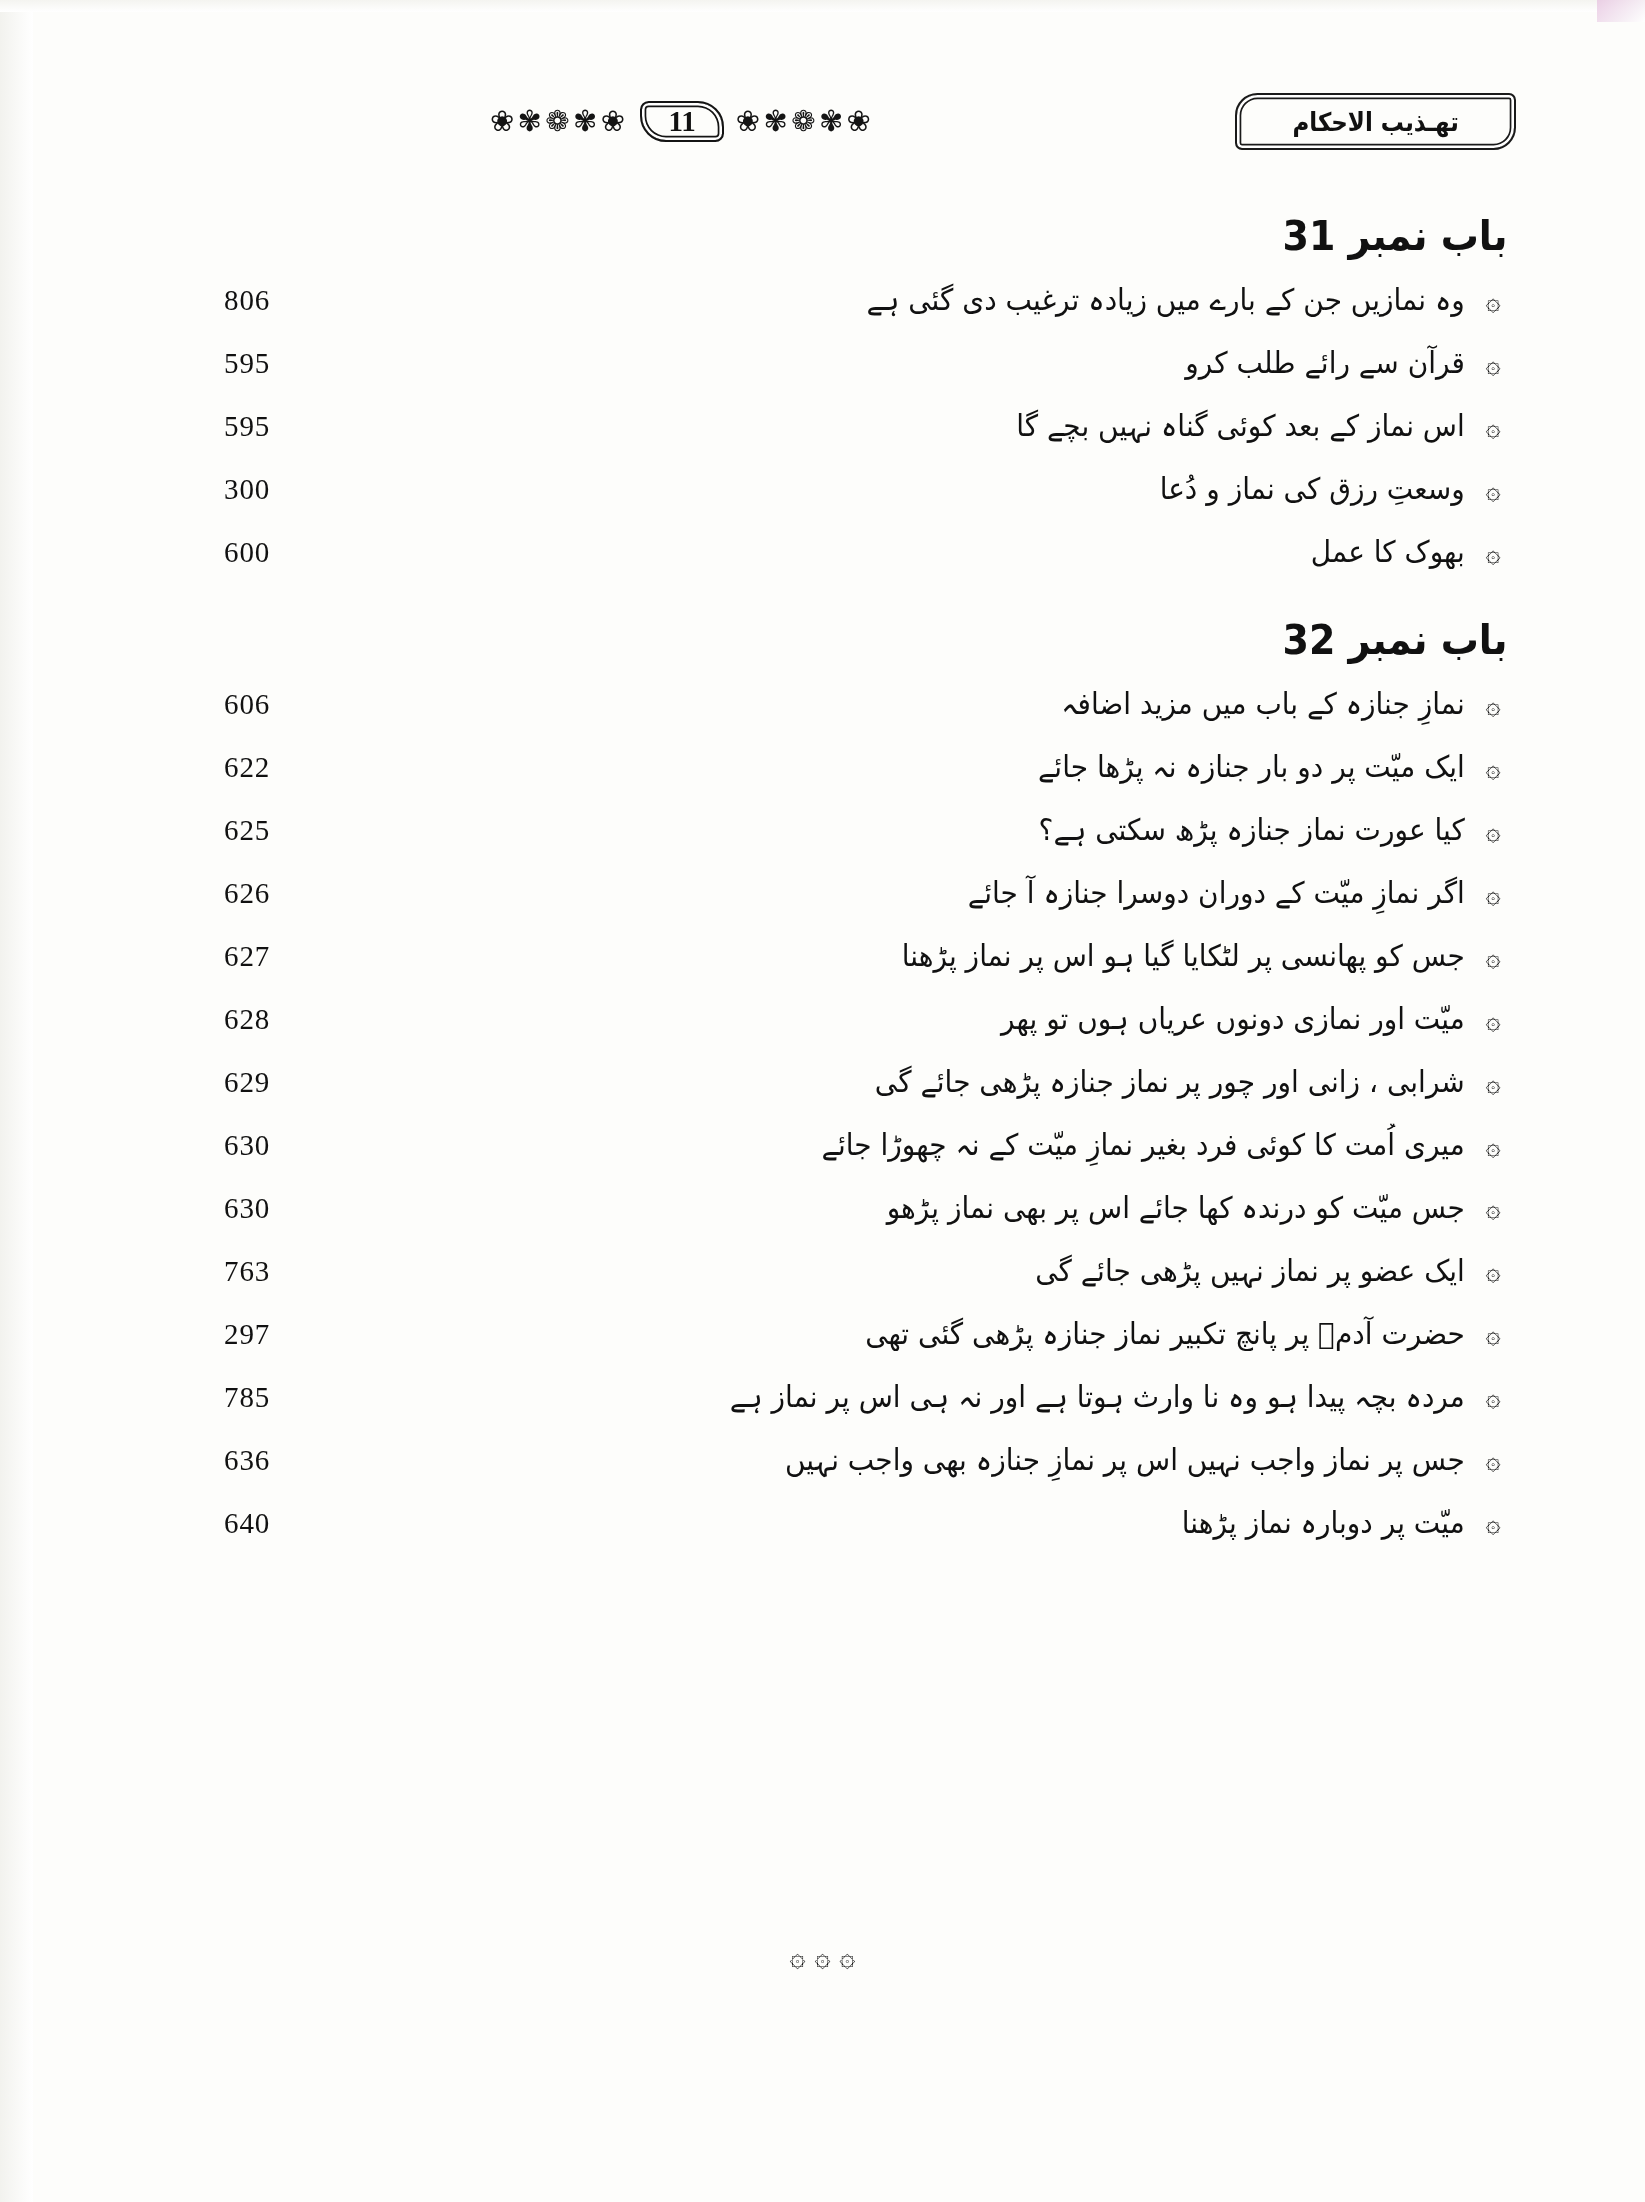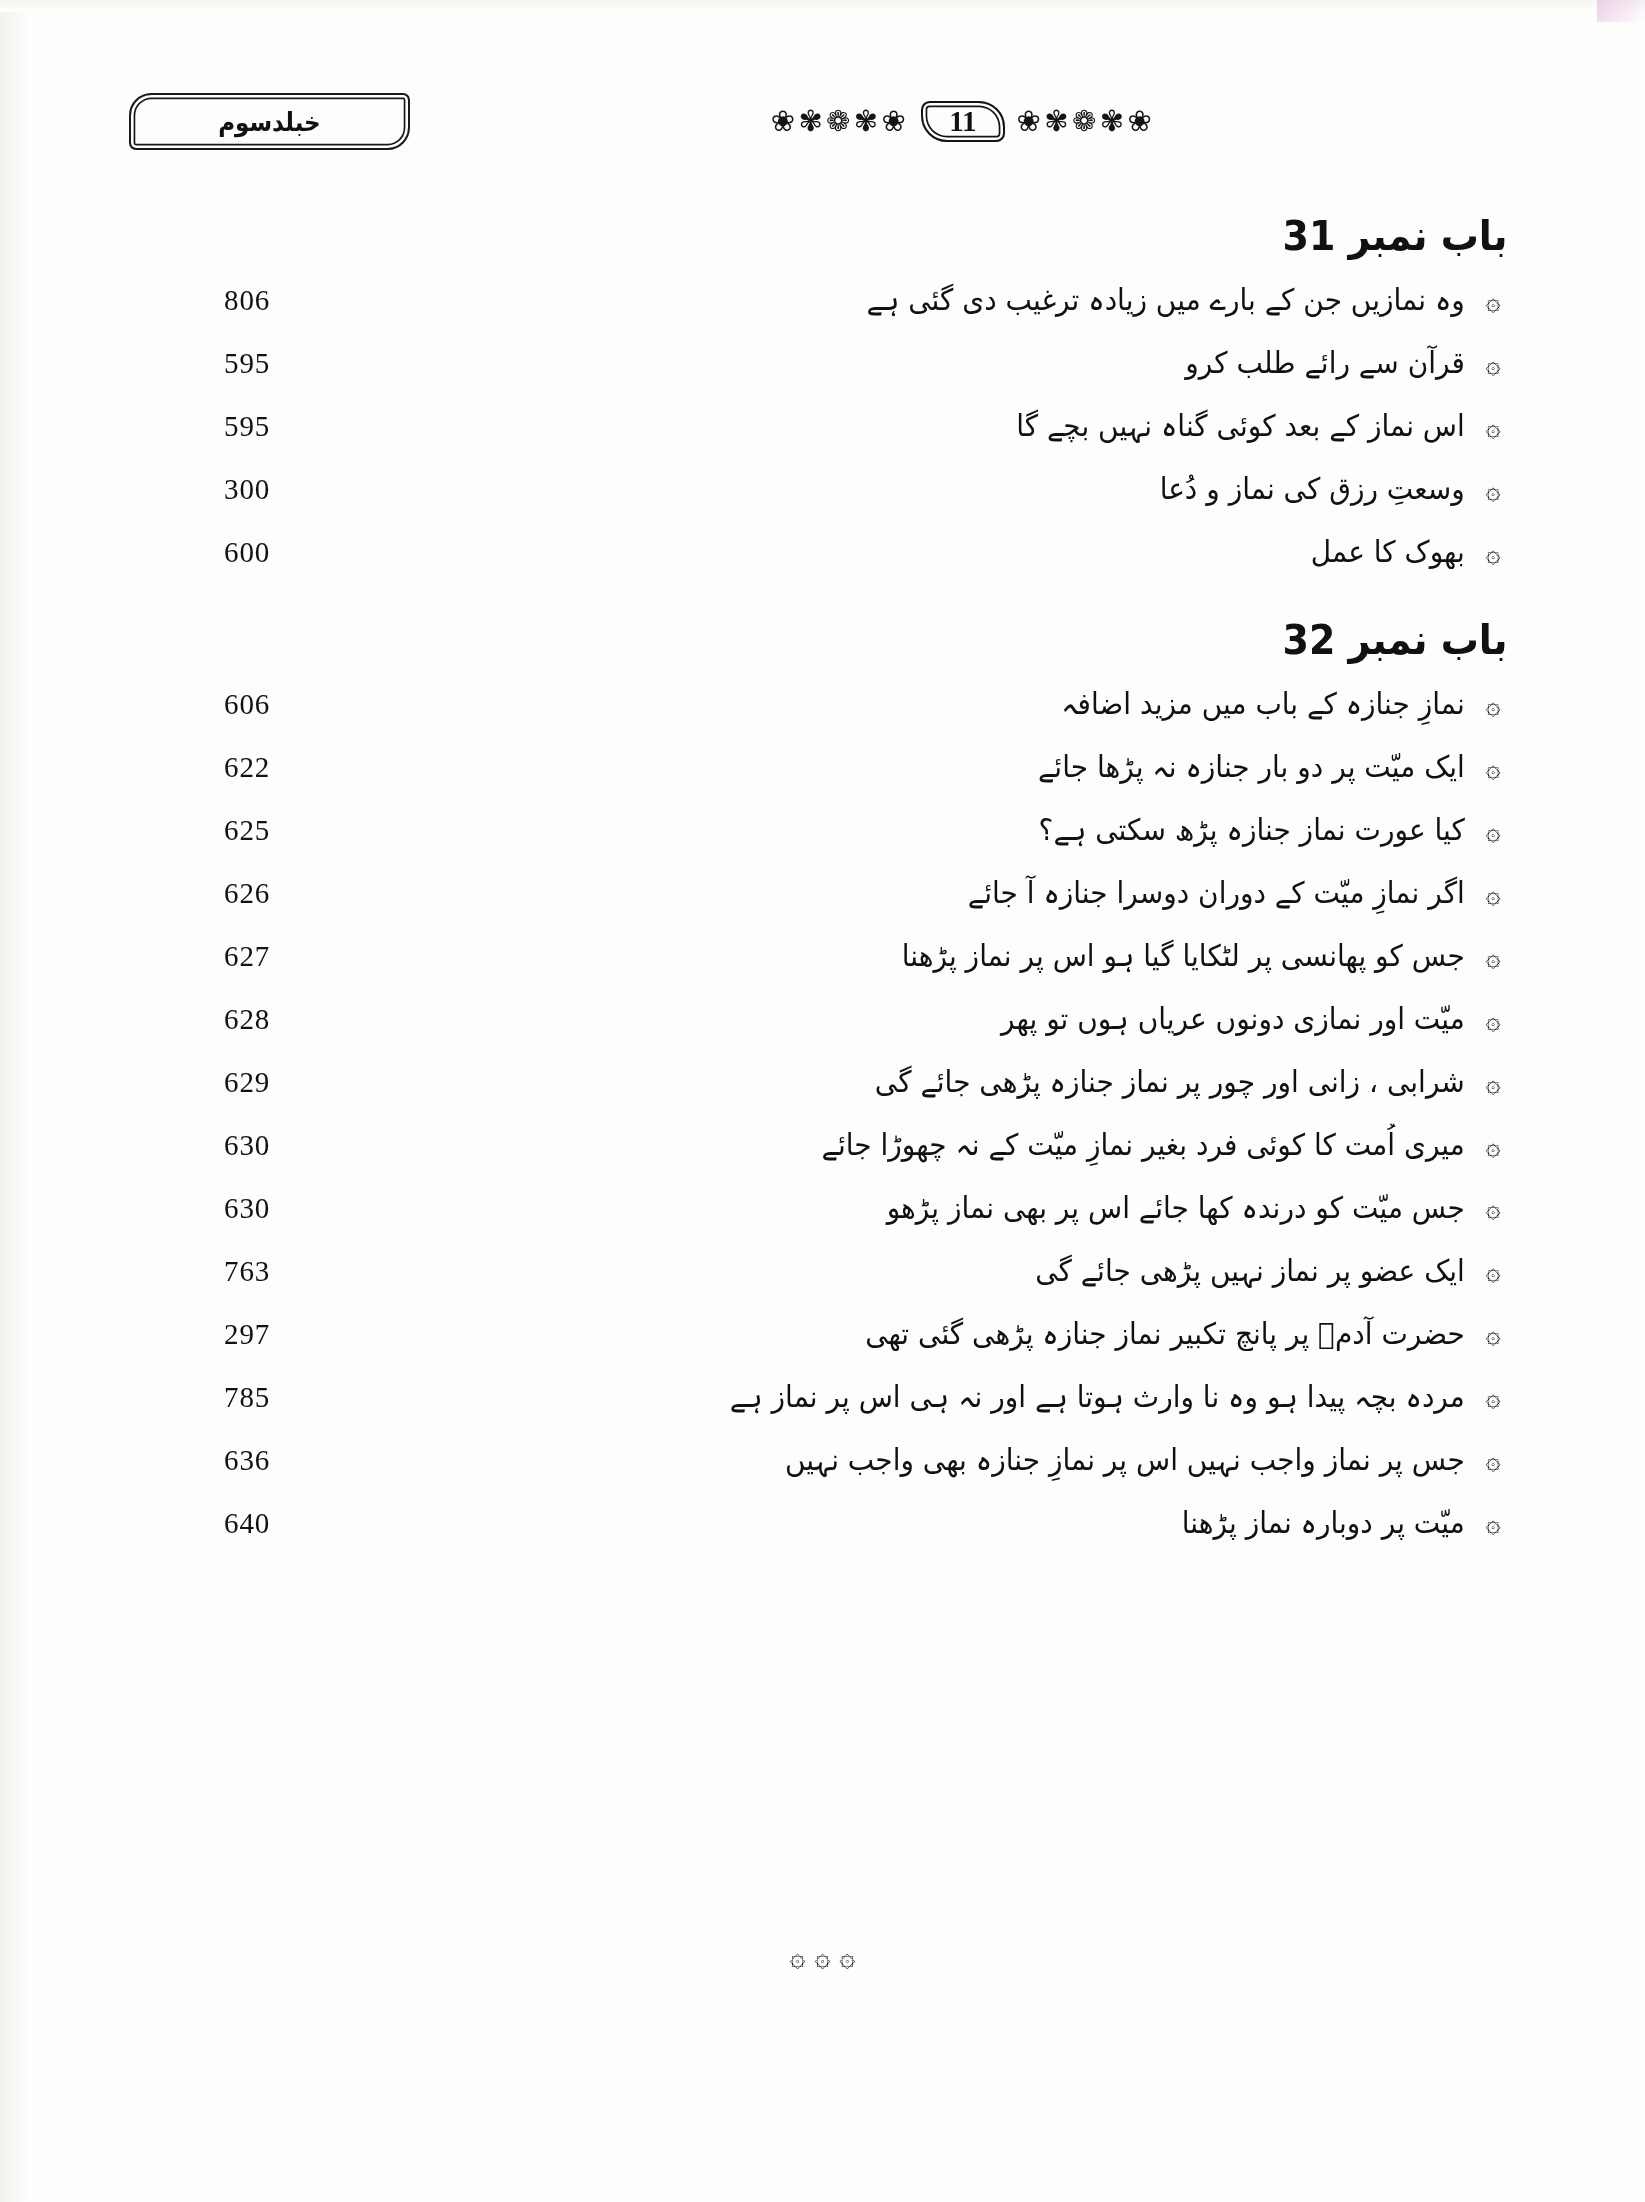--- a/index.html
+++ b/index.html
@@ -173,135 +173,135 @@
 </style>
 </head>
 <body>
 
 <div class="page">
   <div class="scan-edge-left"></div>
   <div class="scan-edge-top"></div>
   <div class="corner-mark"></div>
 
   <div class="header">
+    <div class="hdr-cartouche">
+      <span class="hdr-text">تهـذيب الاحكام</span>
+    </div>
 
     <div class="hdr-center">
       <span class="hdr-orn">❀✾❁✾❀</span>
       <span class="page-number-box">11</span>
       <span class="hdr-orn">❀✾❁✾❀</span>
     </div>
 
-    <div class="hdr-cartouche">
-      <span class="hdr-text">خبلدسوم</span>
+  </div>
+
+  <div class="content">
+
+    <div class="chapter">
+      <div class="chapter-title">باب نمبر 31</div>
+
+      <div class="toc-row">
+        <span class="toc-bullet">۞</span>
+        <span class="toc-label">وہ نمازیں جن کے بارے میں زیادہ ترغیب دی گئی ہے</span>
+        <span class="toc-page">806</span>
+      </div>
+      <div class="toc-row">
+        <span class="toc-bullet">۞</span>
+        <span class="toc-label">قرآن سے رائے طلب کرو</span>
+        <span class="toc-page">595</span>
+      </div>
+      <div class="toc-row">
+        <span class="toc-bullet">۞</span>
+        <span class="toc-label">اس نماز کے بعد کوئی گناہ نہیں بچے گا</span>
+        <span class="toc-page">595</span>
+      </div>
+      <div class="toc-row">
+        <span class="toc-bullet">۞</span>
+        <span class="toc-label">وسعتِ رزق کی نماز و دُعا</span>
+        <span class="toc-page">300</span>
+      </div>
+      <div class="toc-row">
+        <span class="toc-bullet">۞</span>
+        <span class="toc-label">بھوک کا عمل</span>
+        <span class="toc-page">600</span>
+      </div>
+    </div>
+
+    <div class="chapter">
+      <div class="chapter-title">باب نمبر 32</div>
+
+      <div class="toc-row">
+        <span class="toc-bullet">۞</span>
+        <span class="toc-label">نمازِ جنازہ کے باب میں مزید اضافہ</span>
+        <span class="toc-page">606</span>
+      </div>
+      <div class="toc-row">
+        <span class="toc-bullet">۞</span>
+        <span class="toc-label">ایک میّت پر دو بار جنازہ نہ پڑھا جائے</span>
+        <span class="toc-page">622</span>
+      </div>
+      <div class="toc-row">
+        <span class="toc-bullet">۞</span>
+        <span class="toc-label">کیا عورت نماز جنازہ پڑھ سکتی ہے؟</span>
+        <span class="toc-page">625</span>
+      </div>
+      <div class="toc-row">
+        <span class="toc-bullet">۞</span>
+        <span class="toc-label">اگر نمازِ میّت کے دوران دوسرا جنازہ آ جائے</span>
+        <span class="toc-page">626</span>
+      </div>
+      <div class="toc-row">
+        <span class="toc-bullet">۞</span>
+        <span class="toc-label">جس کو پھانسی پر لٹکایا گیا ہو اس پر نماز پڑھنا</span>
+        <span class="toc-page">627</span>
+      </div>
+      <div class="toc-row">
+        <span class="toc-bullet">۞</span>
+        <span class="toc-label">میّت اور نمازی دونوں عریاں ہوں تو پھر</span>
+        <span class="toc-page">628</span>
+      </div>
+      <div class="toc-row">
+        <span class="toc-bullet">۞</span>
+        <span class="toc-label">شرابی ، زانی اور چور پر نماز جنازہ پڑھی جائے گی</span>
+        <span class="toc-page">629</span>
+      </div>
+      <div class="toc-row">
+        <span class="toc-bullet">۞</span>
+        <span class="toc-label">میری اُمت کا کوئی فرد بغیر نمازِ میّت کے نہ چھوڑا جائے</span>
+        <span class="toc-page">630</span>
+      </div>
+      <div class="toc-row">
+        <span class="toc-bullet">۞</span>
+        <span class="toc-label">جس میّت کو درندہ کھا جائے اس پر بھی نماز پڑھو</span>
+        <span class="toc-page">630</span>
+      </div>
+      <div class="toc-row">
+        <span class="toc-bullet">۞</span>
+        <span class="toc-label">ایک عضو پر نماز نہیں پڑھی جائے گی</span>
+        <span class="toc-page">763</span>
+      </div>
+      <div class="toc-row">
+        <span class="toc-bullet">۞</span>
+        <span class="toc-label">حضرت آدمؑ پر پانچ تکبیر نماز جنازہ پڑھی گئی تھی</span>
+        <span class="toc-page">297</span>
+      </div>
+      <div class="toc-row">
+        <span class="toc-bullet">۞</span>
+        <span class="toc-label">مردہ بچہ پیدا ہو وہ نا وارث ہوتا ہے اور نہ ہی اس پر نماز ہے</span>
+        <span class="toc-page">785</span>
+      </div>
+      <div class="toc-row">
+        <span class="toc-bullet">۞</span>
+        <span class="toc-label">جس پر نماز واجب نہیں اس پر نمازِ جنازہ بھی واجب نہیں</span>
+        <span class="toc-page">636</span>
+      </div>
+      <div class="toc-row">
+        <span class="toc-bullet">۞</span>
+        <span class="toc-label">میّت پر دوبارہ نماز پڑھنا</span>
+        <span class="toc-page">640</span>
+      </div>
     </div>
   </div>
 
-  <div class="content">
-
-    <div class="chapter">
-      <div class="chapter-title">باب نمبر 31</div>
-
-      <div class="toc-row">
-        <span class="toc-bullet">۞</span>
-        <span class="toc-label">وہ نمازیں جن کے بارے میں زیادہ ترغیب دی گئی ہے</span>
-        <span class="toc-page">806</span>
-      </div>
-      <div class="toc-row">
-        <span class="toc-bullet">۞</span>
-        <span class="toc-label">قرآن سے رائے طلب کرو</span>
-        <span class="toc-page">595</span>
-      </div>
-      <div class="toc-row">
-        <span class="toc-bullet">۞</span>
-        <span class="toc-label">اس نماز کے بعد کوئی گناہ نہیں بچے گا</span>
-        <span class="toc-page">595</span>
-      </div>
-      <div class="toc-row">
-        <span class="toc-bullet">۞</span>
-        <span class="toc-label">وسعتِ رزق کی نماز و دُعا</span>
-        <span class="toc-page">300</span>
-      </div>
-      <div class="toc-row">
-        <span class="toc-bullet">۞</span>
-        <span class="toc-label">بھوک کا عمل</span>
-        <span class="toc-page">600</span>
-      </div>
-    </div>
-
-    <div class="chapter">
-      <div class="chapter-title">باب نمبر 32</div>
-
-      <div class="toc-row">
-        <span class="toc-bullet">۞</span>
-        <span class="toc-label">نمازِ جنازہ کے باب میں مزید اضافہ</span>
-        <span class="toc-page">606</span>
-      </div>
-      <div class="toc-row">
-        <span class="toc-bullet">۞</span>
-        <span class="toc-label">ایک میّت پر دو بار جنازہ نہ پڑھا جائے</span>
-        <span class="toc-page">622</span>
-      </div>
-      <div class="toc-row">
-        <span class="toc-bullet">۞</span>
-        <span class="toc-label">کیا عورت نماز جنازہ پڑھ سکتی ہے؟</span>
-        <span class="toc-page">625</span>
-      </div>
-      <div class="toc-row">
-        <span class="toc-bullet">۞</span>
-        <span class="toc-label">اگر نمازِ میّت کے دوران دوسرا جنازہ آ جائے</span>
-        <span class="toc-page">626</span>
-      </div>
-      <div class="toc-row">
-        <span class="toc-bullet">۞</span>
-        <span class="toc-label">جس کو پھانسی پر لٹکایا گیا ہو اس پر نماز پڑھنا</span>
-        <span class="toc-page">627</span>
-      </div>
-      <div class="toc-row">
-        <span class="toc-bullet">۞</span>
-        <span class="toc-label">میّت اور نمازی دونوں عریاں ہوں تو پھر</span>
-        <span class="toc-page">628</span>
-      </div>
-      <div class="toc-row">
-        <span class="toc-bullet">۞</span>
-        <span class="toc-label">شرابی ، زانی اور چور پر نماز جنازہ پڑھی جائے گی</span>
-        <span class="toc-page">629</span>
-      </div>
-      <div class="toc-row">
-        <span class="toc-bullet">۞</span>
-        <span class="toc-label">میری اُمت کا کوئی فرد بغیر نمازِ میّت کے نہ چھوڑا جائے</span>
-        <span class="toc-page">630</span>
-      </div>
-      <div class="toc-row">
-        <span class="toc-bullet">۞</span>
-        <span class="toc-label">جس میّت کو درندہ کھا جائے اس پر بھی نماز پڑھو</span>
-        <span class="toc-page">630</span>
-      </div>
-      <div class="toc-row">
-        <span class="toc-bullet">۞</span>
-        <span class="toc-label">ایک عضو پر نماز نہیں پڑھی جائے گی</span>
-        <span class="toc-page">763</span>
-      </div>
-      <div class="toc-row">
-        <span class="toc-bullet">۞</span>
-        <span class="toc-label">حضرت آدمؑ پر پانچ تکبیر نماز جنازہ پڑھی گئی تھی</span>
-        <span class="toc-page">297</span>
-      </div>
-      <div class="toc-row">
-        <span class="toc-bullet">۞</span>
-        <span class="toc-label">مردہ بچہ پیدا ہو وہ نا وارث ہوتا ہے اور نہ ہی اس پر نماز ہے</span>
-        <span class="toc-page">785</span>
-      </div>
-      <div class="toc-row">
-        <span class="toc-bullet">۞</span>
-        <span class="toc-label">جس پر نماز واجب نہیں اس پر نمازِ جنازہ بھی واجب نہیں</span>
-        <span class="toc-page">636</span>
-      </div>
-      <div class="toc-row">
-        <span class="toc-bullet">۞</span>
-        <span class="toc-label">میّت پر دوبارہ نماز پڑھنا</span>
-        <span class="toc-page">640</span>
-      </div>
-    </div>
-  </div>
-
   <div class="footer-orn">۞ ۞ ۞</div>
 </div>
 
 
 </body></html>

